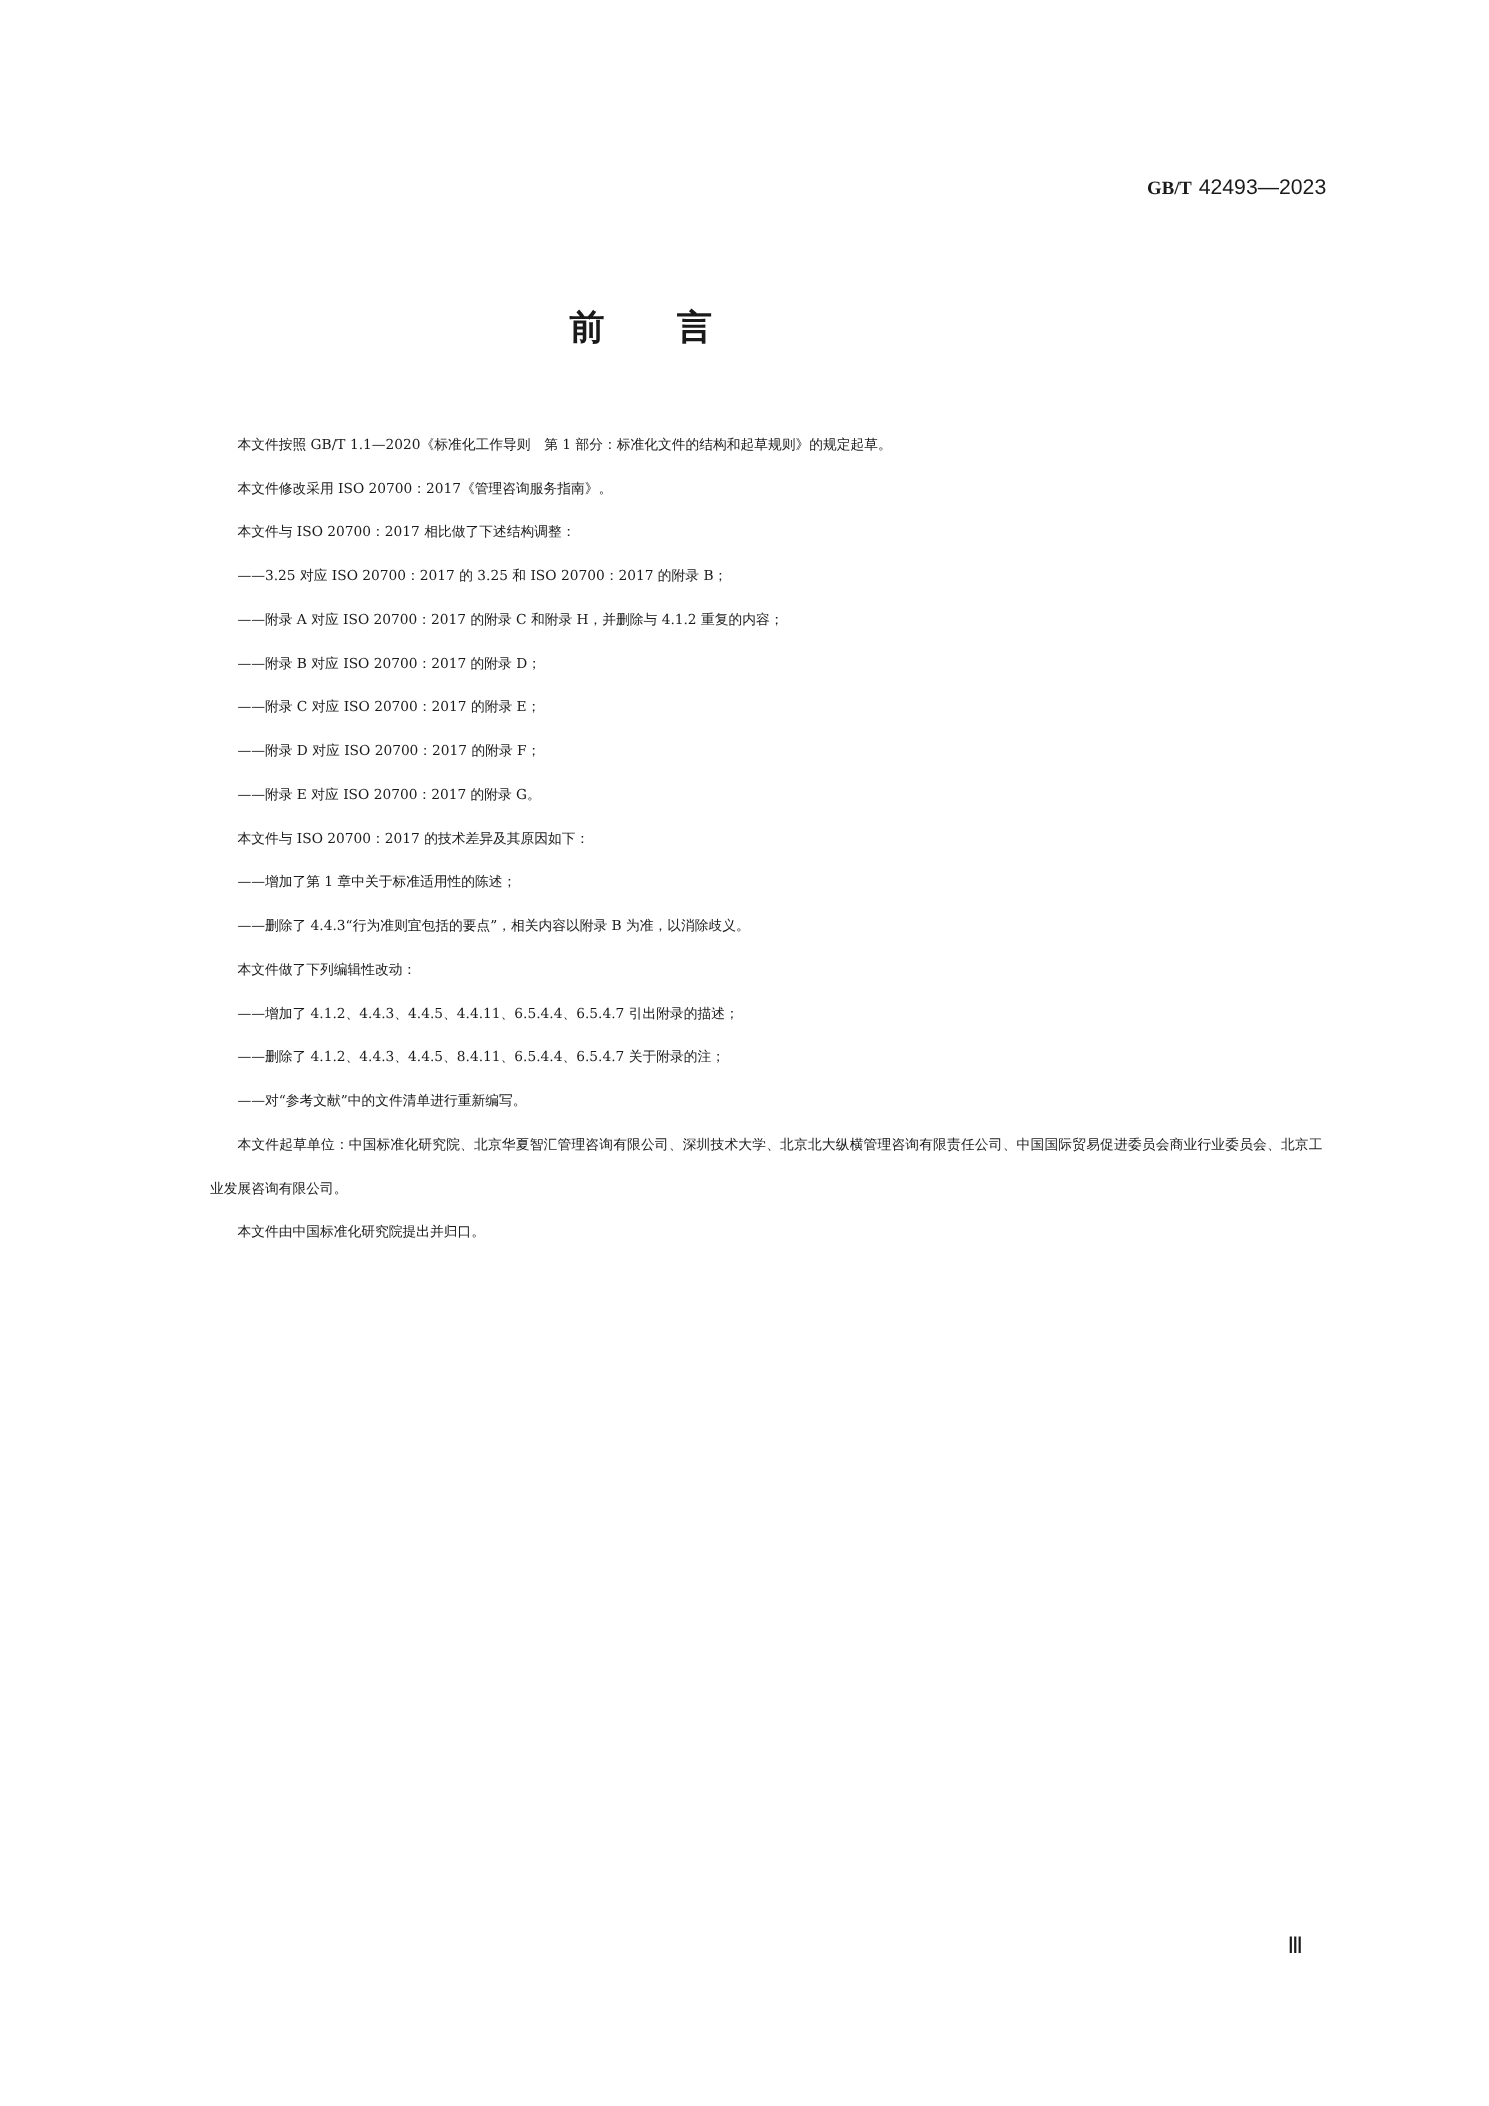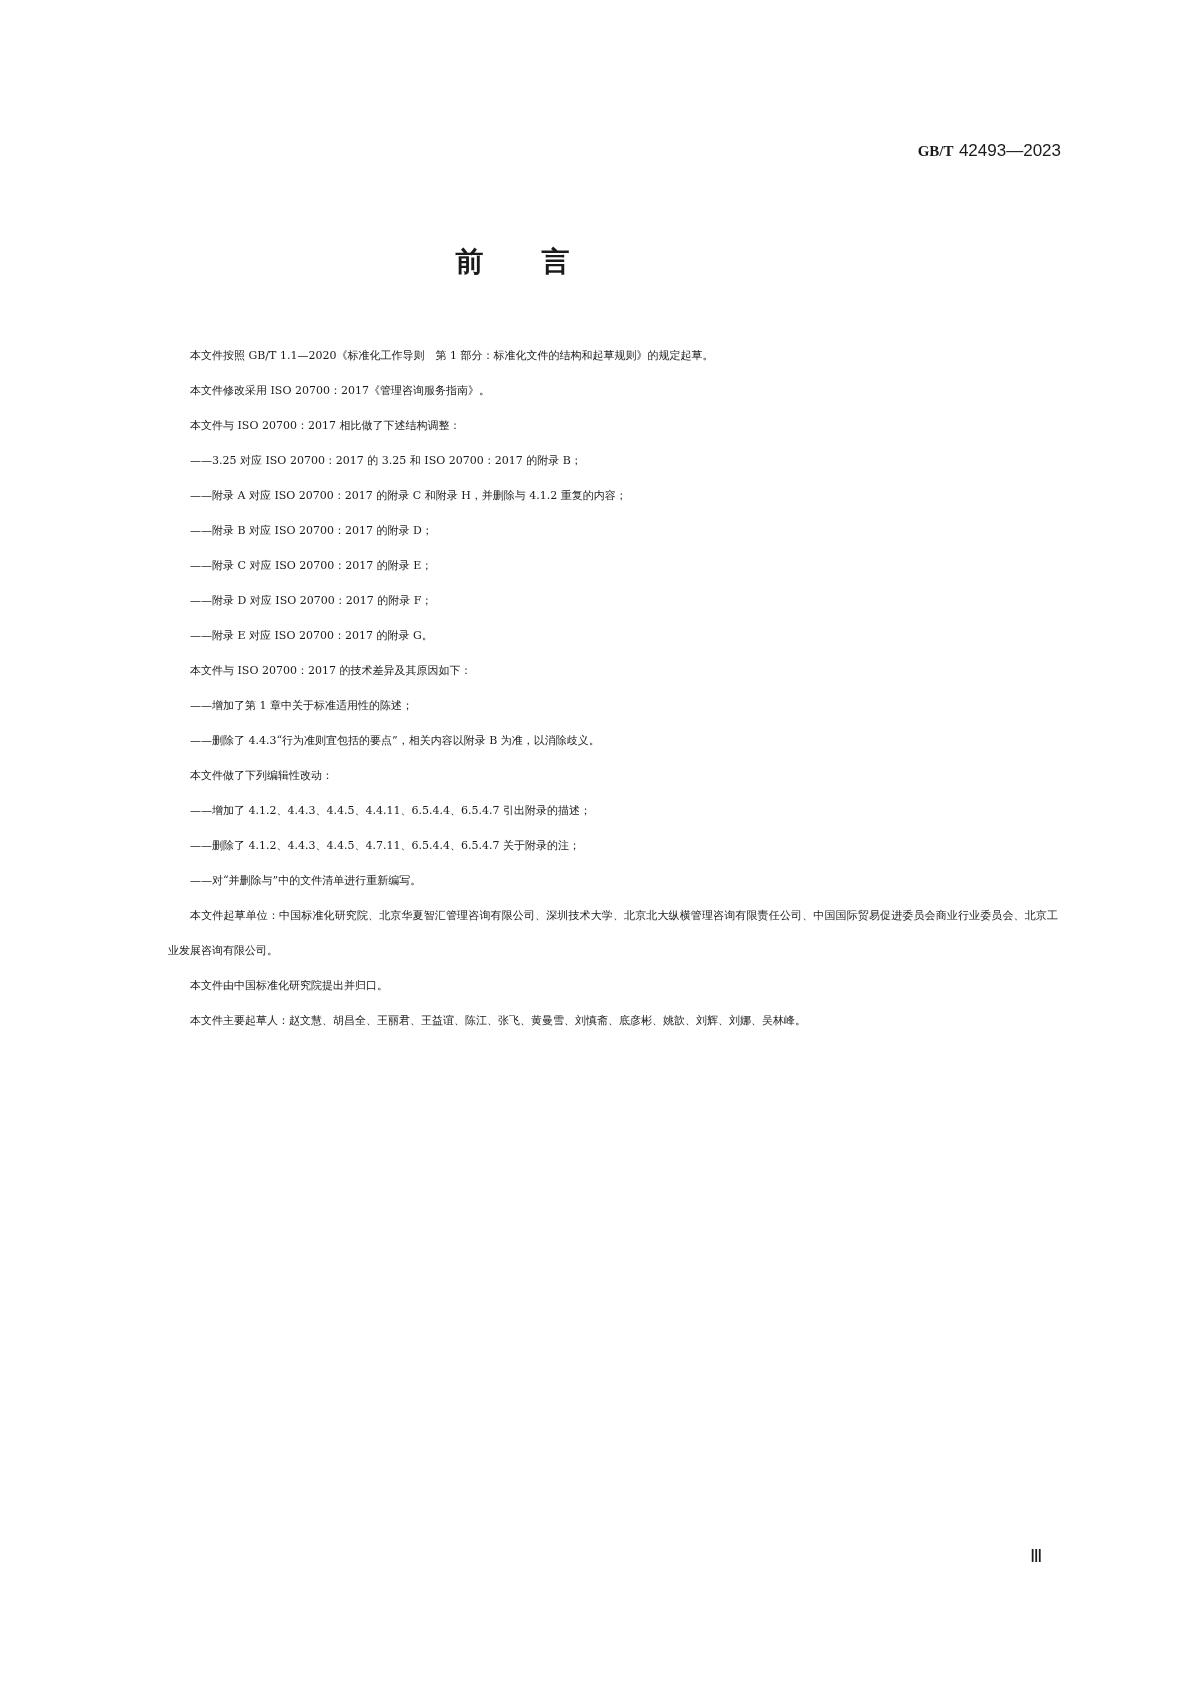--- a/index.html
+++ b/index.html
@@ -34,20 +34,19 @@
   <p class="li">——附录 A 对应 ISO 20700：2017 的附录 C 和附录 H，并删除与 4.1.2 重复的内容；</p>
   <p class="li">——附录 B 对应 ISO 20700：2017 的附录 D；</p>
   <p class="li">——附录 C 对应 ISO 20700：2017 的附录 E；</p>
   <p class="li">——附录 D 对应 ISO 20700：2017 的附录 F；</p>
   <p class="li">——附录 E 对应 ISO 20700：2017 的附录 G。</p>
   <p class="p">本文件与 ISO 20700：2017 的技术差异及其原因如下：</p>
   <p class="li">——增加了第 1 章中关于标准适用性的陈述；</p>
   <p class="li">——删除了 4.4.3“行为准则宜包括的要点”，相关内容以附录 B 为准，以消除歧义。</p>
   <p class="p">本文件做了下列编辑性改动：</p>
   <p class="li">——增加了 4.1.2、4.4.3、4.4.5、4.4.11、6.5.4.4、6.5.4.7 引出附录的描述；</p>
-  <p class="li">——删除了 4.1.2、4.4.3、4.4.5、4.7.11、6.5.4.4、6.5.4.7 关于附录的注；</p>
-  <p class="li">——对“并删除与”中的文件清单进行重新编写。</p>
+  <p class="li">——删除了 4.1.2、4.4.3、4.4.5、8.4.11、6.5.4.4、6.5.4.7 关于附录的注；</p>
+  <p class="li">——对“参考文献”中的文件清单进行重新编写。</p>
   <p class="p">本文件起草单位：中国标准化研究院、北京华夏智汇管理咨询有限公司、深圳技术大学、北京北大纵横管理咨询有限责任公司、中国国际贸易促进委员会商业行业委员会、北京工业发展咨询有限公司。</p>
   <p class="p">本文件由中国标准化研究院提出并归口。</p>
-  <p class="p">本文件主要起草人：赵文慧、胡昌全、王丽君、王益谊、陈江、张飞、黄曼雪、刘慎斋、底彦彬、姚歆、刘辉、刘娜、吴林峰。</p>
 </div>
 
 <div class="page-no">Ⅲ</div>
 
 </body></html>

